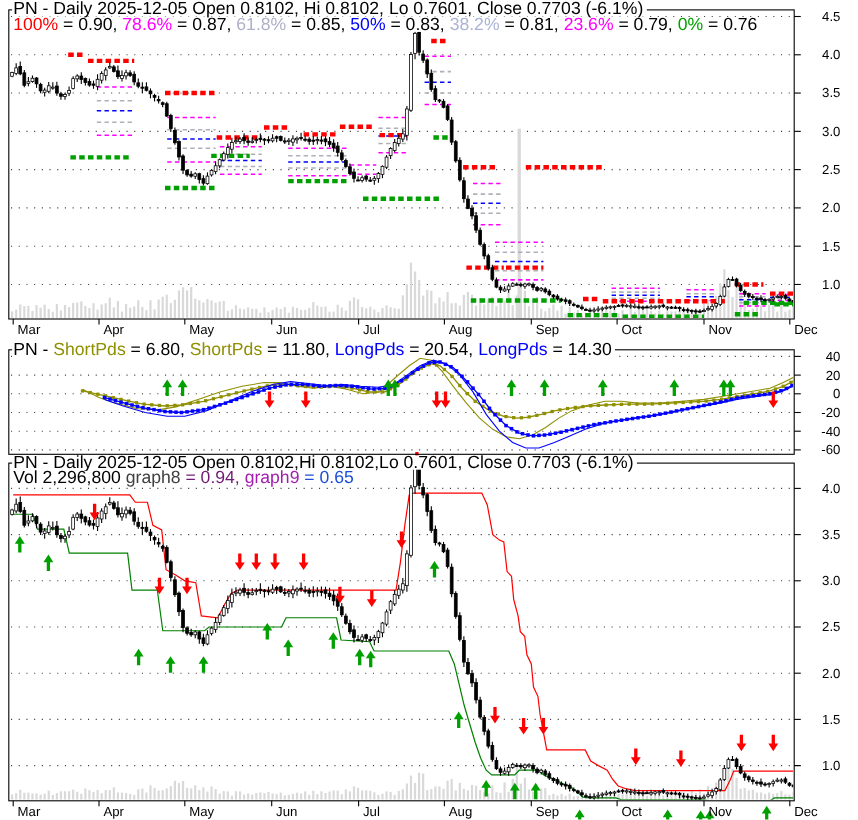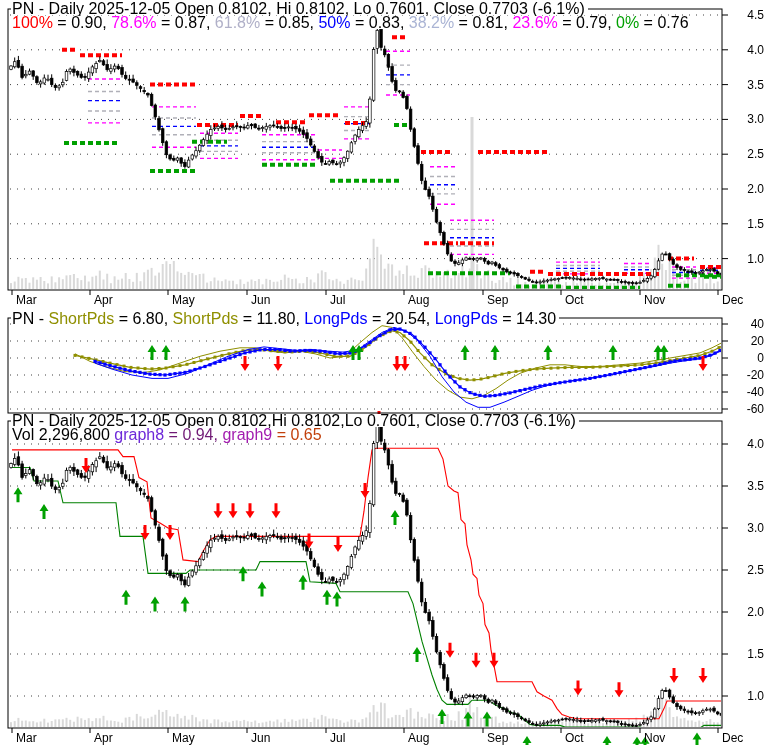--- a/index.html
+++ b/index.html
@@ -7,21 +7,21 @@
   .title-line{position:absolute;font-size:16px;line-height:13px;white-space:nowrap;background:#ffffff;z-index:3;padding:0 3px 0 1px;color:#000;}
   svg{position:absolute;left:0;top:0;z-index:1;}
 </style>
 </head>
 <body>
 
 <div class="title-line" style="left:11px;top:2px">PN - Daily 2025-12-05 Open 0.8102, Hi 0.8102, Lo 0.7601, Close 0.7703 (-6.1%)</div>
 <div class="title-line" style="left:11px;top:16px"><span style="color: rgb(255, 0, 0);">100%</span><span style="color: rgb(0, 0, 0);"> = 0.90, </span><span style="color: rgb(255, 0, 255);">78.6%</span><span style="color: rgb(0, 0, 0);"> = 0.87, </span><span style="color: rgb(176, 176, 200);">61.8%</span><span style="color: rgb(0, 0, 0);"> = 0.85, </span><span style="color: rgb(0, 0, 255);">50%</span><span style="color: rgb(0, 0, 0);"> = 0.83, </span><span style="color: rgb(170, 180, 212);">38.2%</span><span style="color: rgb(0, 0, 0);"> = 0.81, </span><span style="color: rgb(255, 0, 255);">23.6%</span><span style="color: rgb(0, 0, 0);"> = 0.79, </span><span style="color: rgb(0, 160, 0);">0%</span><span style="color: rgb(0, 0, 0);"> = 0.76</span></div>
 <div class="title-line" style="left:11px;top:312px"><span style="color: rgb(0, 0, 0);">PN - </span><span style="color: rgb(143, 143, 0);">ShortPds</span><span style="color: rgb(0, 0, 0);"> = 6.80, </span><span style="color: rgb(143, 143, 0);">ShortPds</span><span style="color: rgb(0, 0, 0);"> = 11.80, </span><span style="color: rgb(0, 0, 255);">LongPds</span><span style="color: rgb(0, 0, 0);"> = 20.54, </span><span style="color: rgb(0, 0, 255);">LongPds</span><span style="color: rgb(0, 0, 0);"> = 14.30</span></div>
 <div class="title-line" style="left:11px;top:414px">PN - Daily 2025-12-05 Open 0.8102,Hi 0.8102,Lo 0.7601, Close 0.7703 (-6.1%)</div>
-<div class="title-line" style="left:11px;top:428px"><span style="color: rgb(0, 0, 0); margin-top: 16px;">Vol 2,296,800 </span><span style="color: #6d28d9;">graph8</span><span style="color: #701a75;"> = 0.94, </span><span style="color: #a21caf;">graph9</span><span style="color: #c2410c;"> = 0.65</span></div>
+<div class="title-line" style="left:11px;top:428px"><span style="color: rgb(0, 0, 0); margin-top: 16px;">Vol 2,296,800 </span><span style="color: #404040;">graph8</span><span style="color: #701a75;"> = 0.94, </span><span style="color: #a21caf;">graph9</span><span style="color: #1d4ed8;"> = 0.65</span></div>
 <svg id="cv" width="780" height="745" viewBox="0 0 780 745">
     <defs>
       <clipPath id="cpT">
         <rect x="9" y="10" width="712" height="279"></rect>
       </clipPath>
 <clipPath id="cpM">
         <rect x="9" y="319" width="712" height="93"></rect>
       </clipPath>
 <clipPath id="cpB">
         <rect x="9" y="422" width="712" height="305"></rect>

